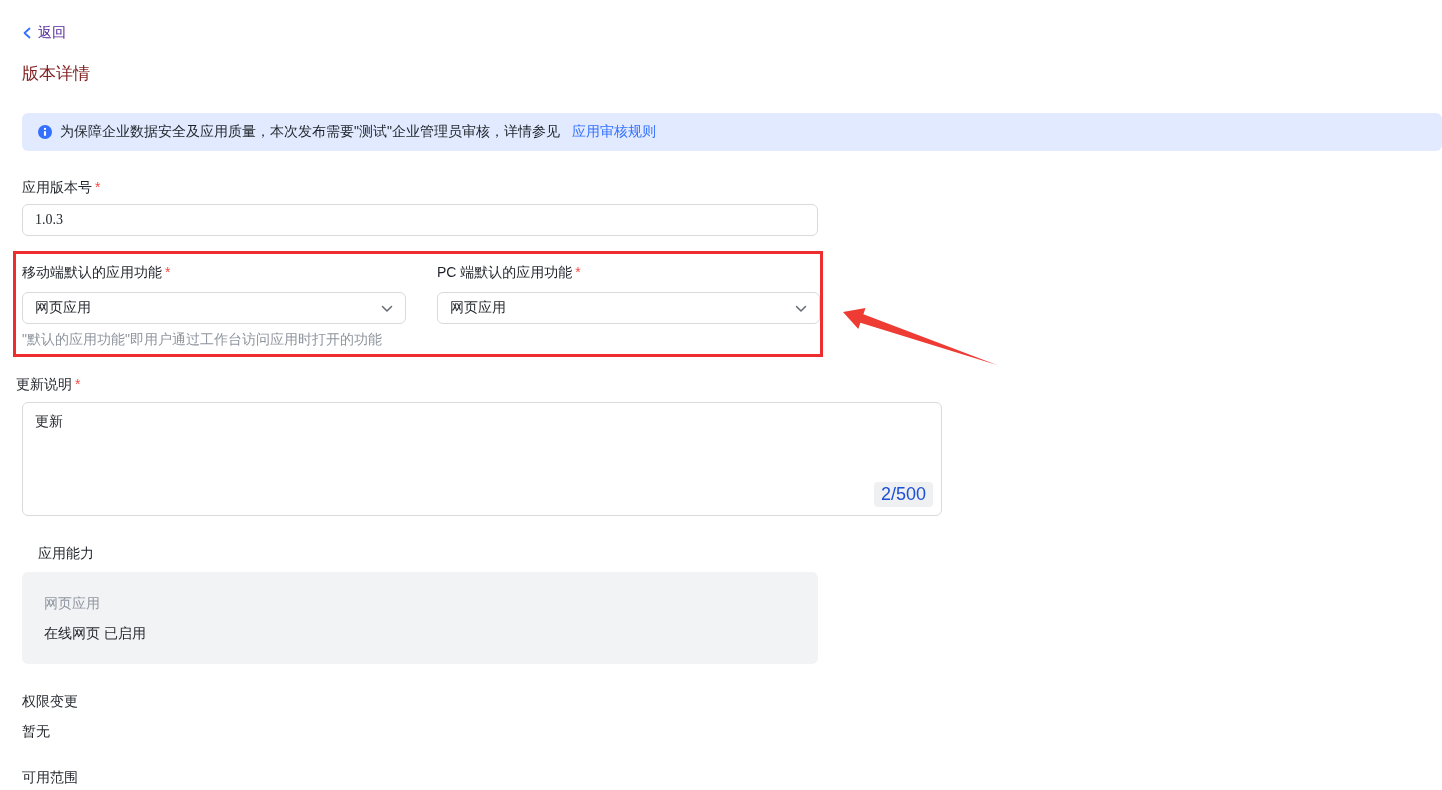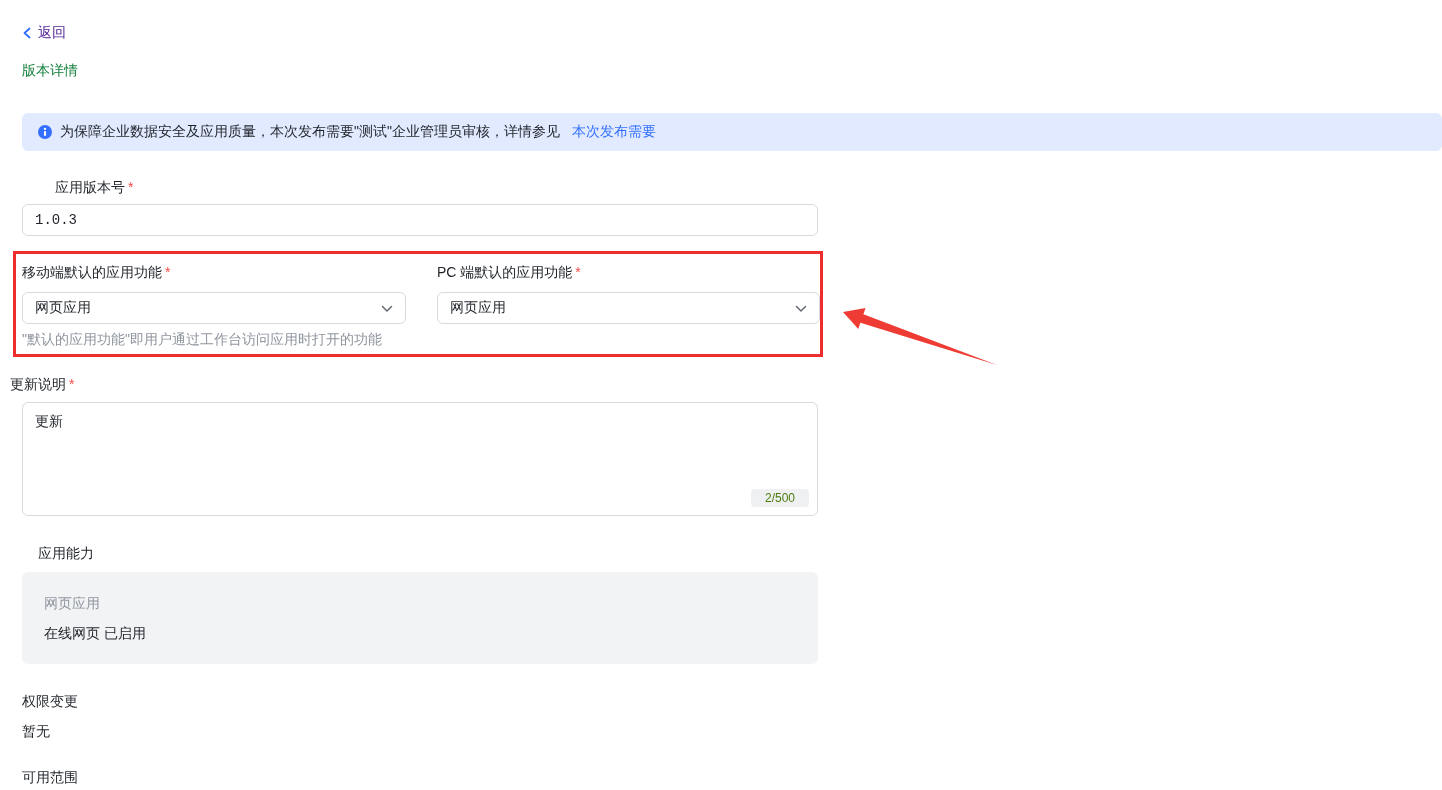--- a/index.html
+++ b/index.html
@@ -23,21 +23,21 @@
     left: 22px; top: 24px;
     display: flex; align-items: center; gap: 6px;
     color: #4c1d95; font-size: 14px; cursor: pointer;
     text-decoration: none;
   }
   .back-link svg { display: block; }
 
   
   .page-title {
     left: 22px; top: 62px;
-    font-size: 14px; font-weight: 500; color: #15803d;
+    font-size: 17px; font-weight: 500; color: #7f1d1d;
   }
 
   
   .banner {
     left: 22px; top: 113px;
     width: 1420px; height: 38px;
     background: #e1eaff; border-radius: 6px;
     display: flex; align-items: center;
     padding: 0 16px; gap: 8px;
     font-size: 14px; color: #1f2329;
@@ -47,21 +47,21 @@
   
   .field-label { font-size: 14px; color: #1f2329; }
   .req { color: #f54a45; margin-left: 3px; }
 
   
   .text-input {
     left: 22px; top: 204px;
     width: 796px; height: 32px;
     border: 1px solid #d8dadd; border-radius: 6px;
     padding: 0 12px; font-size: 14px; color: #1f2329;
-    font-family: Liberation Mono, monospace; background: #fff; outline: none;
+    font-family: Liberation Serif, serif; background: #fff; outline: none;
   }
 
   .select-box {
     height: 32px;
     border: 1px solid #d8dadd; border-radius: 6px;
     background: #fff;
     display: flex; align-items: center; justify-content: space-between;
     padding: 0 12px; font-size: 14px; color: #1f2329;
     cursor: pointer;
   }
@@ -76,37 +76,37 @@
   .highlight-box {
     left: 13px; top: 251px;
     width: 810px; height: 106px;
     border: 3px solid #ee2e2e;
     pointer-events: none;
   }
 
   
   .textarea-wrap {
     left: 22px; top: 402px;
-    width: 796px; height: 114px;
+    width: 920px; height: 114px;
     border: 1px solid #d8dadd; border-radius: 6px;
     background: #fff;
   }
   .textarea-wrap textarea {
     width: 100%; height: 100%;
     border: none; outline: none; resize: none;
     background: transparent;
     padding: 10px 12px;
     font-size: 14px; color: #1f2329;
     font-family: inherit;
   }
   .char-counter {
     position: absolute; right: 8px; bottom: 8px;
     background: #eff0f1; border-radius: 4px;
-    padding: 2px 14px;
-    font-size: 12px; color: #4d7c0f;
+    padding: 2px 7px;
+    font-size: 18px; color: #1d4ed8;
   }
 
   
   .capabilities-box {
     left: 22px; top: 572px;
     width: 796px; height: 92px;
     background: #f2f3f5; border-radius: 6px;
     display: grid; grid-template-columns: 391px 1fr;
     padding: 23px 0 0 22px;
   }
@@ -136,24 +136,24 @@
 
   <div class="abs banner">
     <span style="display:flex;">
       <svg width="14" height="14" viewBox="0 0 14 14">
         <circle cx="7" cy="7" r="7" fill="#3370ff"></circle>
         <circle cx="7" cy="3.9" r="1.15" fill="#ffffff"></circle>
         <rect x="5.95" y="5.9" width="2.1" height="5.1" rx="1.05" fill="#ffffff"></rect>
       </svg>
     </span>
     <span>为保障企业数据安全及应用质量，本次发布需要"测试"企业管理员审核，详情参见</span>
-    <a class="banner-link">本次发布需要</a>
-  </div>
-
-  <div class="abs field-label" style="left:22px; top:179px;margin-left:33px;">
+    <a class="banner-link">应用审核规则</a>
+  </div>
+
+  <div class="abs field-label" style="left:22px; top:179px;">
     <span>应用版本号</span><span class="req">*</span>
   </div>
   <input class="abs text-input" type="text" value="1.0.3" style="">
 
   <div class="abs highlight-box"></div>
 
   <div class="abs field-label" style="left:22px; top:264px;">
     <span>移动端默认的应用功能</span><span class="req">*</span>
   </div>
   <div class="abs field-label" style="left:437px; top:264px;">
@@ -176,21 +176,21 @@
       </svg>
     </span>
   </div>
 
   <div class="abs hint-text">"默认的应用功能"即用户通过工作台访问应用时打开的功能</div>
 
   <svg class="abs annotation-arrow" style="left:835px; top:298px;" width="170" height="75" viewBox="0 0 170 75">
     <polygon points="8,14 30.5,10 28.4,16.2 162,67 25.4,24.8 23.3,30.9" fill="#ee3b33"></polygon>
   </svg>
 
-  <div class="abs field-label" style="left:10px; top:376px;">
+  <div class="abs field-label" style="left:16px; top:376px;">
     <span>更新说明</span><span class="req">*</span>
   </div>
   <div class="abs textarea-wrap">
     <textarea style="">更新</textarea>
     <span class="char-counter">2/500</span>
   </div>
 
   <div class="abs section-label" style="left:22px; top:545px;margin-left:16px;">应用能力</div>
   <div class="abs capabilities-box">
     <div>

